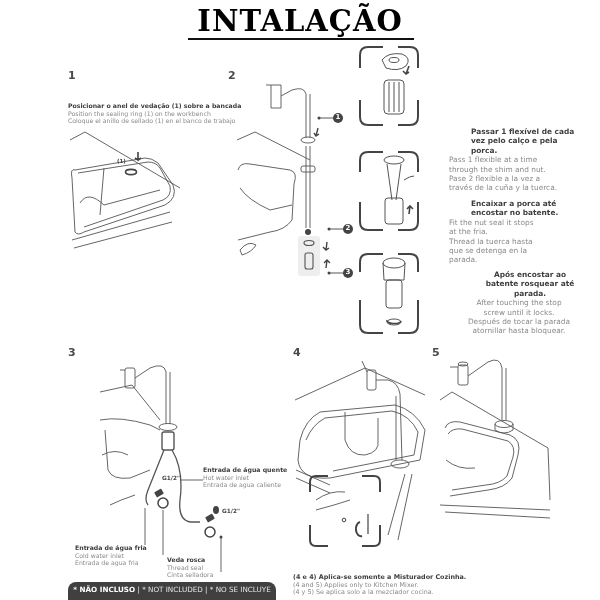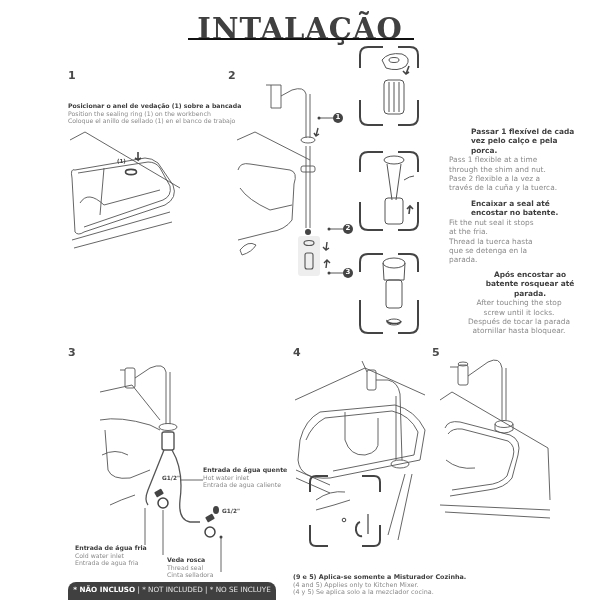--- a/index.html
+++ b/index.html
@@ -1,18 +1,18 @@
 <!DOCTYPE html>
 <html><head>
 <meta charset="utf-8">
 <style>
   html,body{margin:0;padding:0;background:#ffffff;}
   body{width:600px;height:600px;position:relative;overflow:hidden;font-family:"DejaVu Sans","Liberation Sans",sans-serif;color:#3d3d3d;}
   .abs{position:absolute;}
-  .title{left:0;top:12px;width:600px;text-align:center;font-family:"DejaVu Serif","Liberation Serif",serif;font-weight:bold;font-size:29px;letter-spacing:1px;color:#404040;}
+  .title{left:0;top:4px;width:600px;text-align:center;font-family:"DejaVu Serif","Liberation Serif",serif;font-weight:bold;font-size:29px;letter-spacing:1px;color:#000000;}
   .title-underline{left:188px;top:38px;width:226px;height:2px;background:#111;}
   .step-num{font-weight:bold;font-size:11px;color:#4a4a4a;}
   .txt{font-size:6.2px;line-height:7.6px;color:#8a8a8a;}
   .txt b,.txt .bold{color:#3d3d3d;font-weight:bold;}
   .txt-lg{font-size:7.4px;line-height:9.4px;color:#8a8a8a;}
   .txt-lg .bold{color:#3d3d3d;font-weight:bold;margin-left:22px;}
   .line{display:block;white-space:nowrap;}
   svg{position:absolute;overflow:visible;}
   .badge{left:68px;top:582px;width:208px;height:28px;border-radius:8px;background:#404040;color:#e6e6e6;font-size:7.2px;line-height:15px;text-align:center;white-space:nowrap;}
   .badge .bold{font-weight:bold;color:#fff;}
@@ -128,21 +128,21 @@
 <div class="abs txt-lg" style="left:449px;top:127px;width:140px;">
   <span class="line bold">Passar 1 flexível de cada</span>
   <span class="line bold">vez pelo calço e pela</span>
   <span class="line bold">porca.</span>
   <span class="line">Pass 1 flexible at a time</span>
   <span class="line">through the shim and nut.</span>
   <span class="line">Pase 2 flexible a la vez a</span>
   <span class="line">través de la cuña y la tuerca.</span>
 </div>
 <div class="abs txt-lg" style="left:449px;top:199px;width:140px;">
-  <span class="line bold">Encaixar a seal até</span>
+  <span class="line bold">Encaixar a porca até</span>
   <span class="line bold">encostar no batente.</span>
   <span class="line">Fit the nut seal it stops</span>
   <span class="line">at the fria.</span>
   <span class="line">Thread la tuerca hasta</span>
   <span class="line">que se detenga en la</span>
   <span class="line">parada.</span>
 </div>
 <div class="abs txt-lg" style="left:449px;top:270px;width:140px;text-align:center;">
   <span class="line bold">Após encostar ao</span>
   <span class="line bold">batente rosquear até</span>
@@ -235,21 +235,21 @@
   <g fill="none" stroke="#555" stroke-width="0.9">
     <path d="M316 500 Q330 490 345 492"></path>
     <path d="M316 510 Q335 505 350 500"></path>
   </g>
   <circle cx="344" cy="520" r="1.8" fill="none" stroke="#444" stroke-width="1"></circle>
   <path d="M360 522 A5 7 0 1 0 362 536" fill="none" stroke="#444" stroke-width="2"></path>
   <path d="M368 514 L368 534" stroke="#444" stroke-width="1.2"></path>
 </svg>
 
 <div class="abs txt" style="left:293px;top:574px;font-size:6.4px;line-height:7.6px;">
-  <span class="line bold">(9 e 5) Aplica-se somente a Misturador Cozinha.</span>
+  <span class="line bold">(4 e 4) Aplica-se somente a Misturador Cozinha.</span>
   <span class="line">(4 and 5) Applies only to Kitchen Mixer.</span>
   <span class="line">(4 y 5) Se aplica solo a la mezclador cocina.</span>
 </div>
 
 <div class="abs step-num" style="left:432px;top:346px;">5</div>
 <svg width="600" height="600" style="left:0;top:0;">
   <g fill="none" stroke="#555" stroke-width="0.9">
     <path d="M440 400 L452 392 L548 448 L550 500"></path>
     <path d="M445 428 Q448 420 460 422 L510 435 Q522 440 518 455 L512 478 Q505 488 488 490 L450 496"></path>
     <path d="M448 434 Q452 428 462 429 L508 441 Q516 446 513 457 L507 476 Q500 484 486 485 L452 490"></path>

